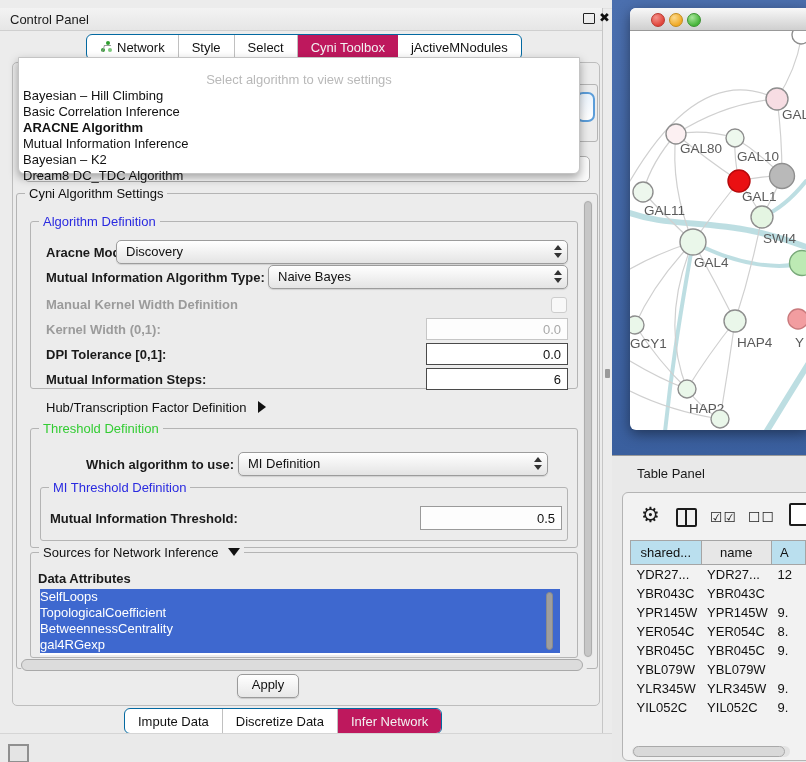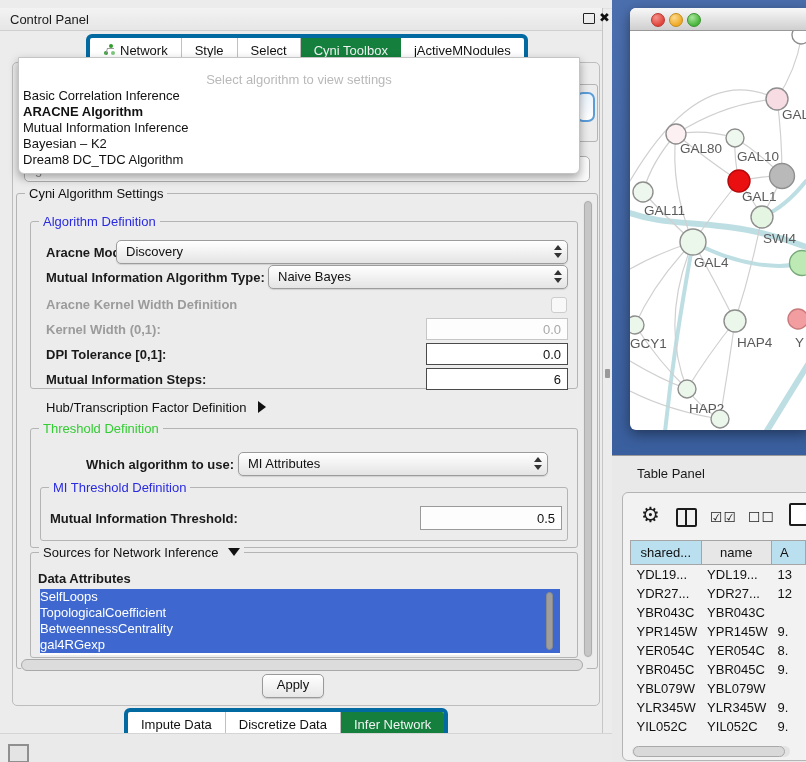--- a/index.html
+++ b/index.html
@@ -7,24 +7,24 @@
        font-family:"Liberation Sans","DejaVu Sans",sans-serif;font-size:13px;color:#111;}
   .abs{position:absolute;}
   
   .top-strip{left:0;top:0;width:612px;height:8px;background:#ececec;border-bottom:1px solid #e2e2e2;}
   .cp{left:0;top:8px;width:602px;height:725px;background:#ececec;border-right:1px solid #c6c6c6;border-bottom:1px solid #b0b0b0;}
   .cp-titlebar{left:0;top:8px;width:602px;height:22px;background:linear-gradient(#f3f3f3,#e6e6e6);border-bottom:1px solid #cfcfcf;}
   .cp-title{left:10px;top:12px;font-size:13px;color:#1a1a1a;}
   .win-float{left:583px;top:13px;width:10px;height:9px;border:1.5px solid #222;border-radius:1px;background:transparent;}
   .win-close{left:599px;top:10px;font-size:13px;font-weight:bold;color:#111;}
   
-  .tabbar{display:flex;height:24px;background:#fff;border:4px solid #0369a1;border-radius:6px;overflow:hidden;}
+  .tabbar{display:flex;height:24px;background:#fff;border:1px solid #0369a1;border-radius:6px;overflow:hidden;}
   .tabbar .tab{display:flex;align-items:center;padding:0 13px;border-right:1px solid #c0c0c0;color:#111;white-space:nowrap;}
   .tabbar .tab:last-child{border-right:none;}
-  .tabbar .tab.sel{background:#15803d;color:#f2f2f2;border-right:none;}
+  .tabbar .tab.sel{background:#be185d;color:#f2f2f2;border-right:none;}
   .net-ico{width:12px;height:12px;position:relative;display:inline-block;margin-right:5px;}
   .net-ico::before{content:"";position:absolute;width:4px;height:4px;background:#2f9e2f;border-radius:50%;left:1px;top:7px;
     box-shadow:5px -7px 0 #2f9e2f,7px 0px 0 #7cc87c;}
   .net-ico::after{content:"";position:absolute;left:3px;top:4px;width:6px;height:6px;border-left:1px solid #9a9a9a;border-top:1px solid #9a9a9a;transform:skewX(-18deg);}
   
   .popup{left:18px;top:57px;width:560px;height:115px;background:#fff;border:1px solid #c4c4c4;border-radius:0 0 6px 6px;
          box-shadow:0 4px 10px rgba(0,0,0,.35);z-index:50;}
   .popup .ph{height:16px;text-align:center;color:#b9b9b9;padding-top:14px;}
   .popup .it{height:16px;line-height:16px;padding-left:4px;color:#111;white-space:nowrap;}
   .popup .it.hl{font-weight:bold;}
@@ -107,20 +107,21 @@
 
 <div class="abs outer-panel"></div>
 
 <div class="abs frag-group"></div>
 <div class="abs frag-combo"></div>
 <div class="abs frag-field">gal-filtered sif default node</div>
 
 <div class="abs popup">
   <div class="ph">Select algorithm to view settings</div>
   <div id="dd-items">
+      <div class="it">Bayesian – Hill Climbing</div>
       <div class="it">Basic Correlation Inference</div>
       <div class="it hl">ARACNE Algorithm</div>
       <div class="it">Mutual Information Inference</div>
       <div class="it">Bayesian – K2</div>
       <div class="it">Dream8 DC_TDC Algorithm</div>
     </div>
 </div>
 
 <div class="abs group" style="left:16px;top:193px;width:580px;height:474px;">
   <span class="glabel">Cyni Algorithm Settings</span>
@@ -135,40 +136,40 @@
 <div class="lbl" style="left:46px;top:245px;">Aracne Mode:</div>
 <div class="combo" style="left:116px;top:240px;width:452px;height:24px;">
   <span>Discovery</span>
   <span class="arr"></span>
 </div>
 <div class="lbl" style="left:46px;top:270px;">Mutual Information Algorithm Type:</div>
 <div class="combo" style="left:268px;top:265px;width:300px;height:24px;">
   <span>Naive Bayes</span>
   <span class="arr"></span>
 </div>
-<div class="lbl dis" style="left:46px;top:297px;">Aracne Kernel Width Definition</div>
+<div class="lbl dis" style="left:46px;top:297px;">Manual Kernel Width Definition</div>
 <div class="chk" style="left:551px;top:297px;"></div>
 <div class="lbl dis" style="left:46px;top:322px;font-weight:bold;">Kernel Width (0,1):</div>
 <input class="tinput dis" style="left: 426px; top: 318px; width: 142px; height: 22px;" readonly="" value="0.0">
 <div class="lbl" style="left:46px;top:347px;text-align:center;">DPI Tolerance [0,1]:</div>
 <input class="tinput en" style="left: 426px; top: 343px; width: 142px; height: 22px;" readonly="" value="0.0">
 <div class="lbl" style="left:46px;top:372px;">Mutual Information Steps:</div>
 <input class="tinput en" style="left: 426px; top: 368px; width: 142px; height: 22px;" readonly="" value="6">
 
 <div class="abs" style="left:46px;top:400px;">
   <span>Hub/Transcription Factor Definition</span>
   <span class="tri-r"></span>
 </div>
 
 <div class="abs group" style="left:30px;top:428px;width:546px;height:118px;">
   <span class="glabel green">Threshold Definition</span>
 </div>
 <div class="lbl" style="left:86px;top:457px;">Which algorithm to use:</div>
 <div class="combo" style="left:238px;top:452px;width:310px;height:24px;">
-  <span>MI Attributes</span>
+  <span>MI Definition</span>
   <span class="arr"></span>
 </div>
 <div class="abs group" style="left:40px;top:487px;width:526px;height:52px;">
   <span class="glabel blue">MI Threshold Definition</span>
 </div>
 <div class="lbl" style="left:50px;top:511px;">Mutual Information Threshold:</div>
 <input class="tinput dis" style="left: 420px; top: 506px; width: 142px; height: 24px; border: 1px solid rgb(154, 154, 154); color: rgb(17, 17, 17);" readonly="" value="0.5">
 
 <div class="abs group" style="left:30px;top:552px;width:546px;height:104px;">
   <span class="glabel">
@@ -183,21 +184,21 @@
     <div class="li">BetweennessCentrality</div>
     <div class="li">gal4RGexp</div>
   </div>
 <div class="abs vscroll" style="left:545px;top:591px;width:9px;height:62px;background:transparent;">
   <div class="thumb" style="top:1px;height:56px;background:#9e9e9e;border-color:#8a8a8a;"></div>
 </div>
 <div class="abs hscroll" style="left:20px;top:659px;width:568px;height:12px;">
   <div class="thumb" style="left:1px;width:560px;"></div>
 </div>
 
-<div class="abs btn" style="left:237px;top:674px;width:60px;height:22px;margin-left:25px;">Apply</div>
+<div class="abs btn" style="left:237px;top:674px;width:60px;height:22px;">Apply</div>
 <div class="abs tabbar" style="left:124px;top:708px;" id="bottom-tabbar">
     <span class="tab">Impute Data</span>
     <span class="tab">Discretize Data</span>
     <span class="tab sel">Infer Network</span>
   </div>
 
 <div class="abs bottom-strip"></div>
 <div class="abs mini-sq"></div>
 <div class="abs drag-handle"></div>
 
@@ -282,25 +283,20 @@
 <table class="tp abs" style="left:630px;top:540px;">
   <thead>
       <tr id="tp-head">
         <th class="hl" style="width: 78px;">shared...</th>
         <th style="width: 77px;">name</th>
         <th class="hl" style="width: 60px; text-align: left; padding-left: 8px;">A</th>
       </tr>
     </thead>
   <tbody id="tp-body">
       <tr>
-        <td>YDL19...</td>
-        <td>YDL19...</td>
-        <td>13</td>
-      </tr>
-      <tr>
         <td>YDR27...</td>
         <td>YDR27...</td>
         <td>12</td>
       </tr>
       <tr>
         <td>YBR043C</td>
         <td>YBR043C</td>
         <td></td>
       </tr>
       <tr>

